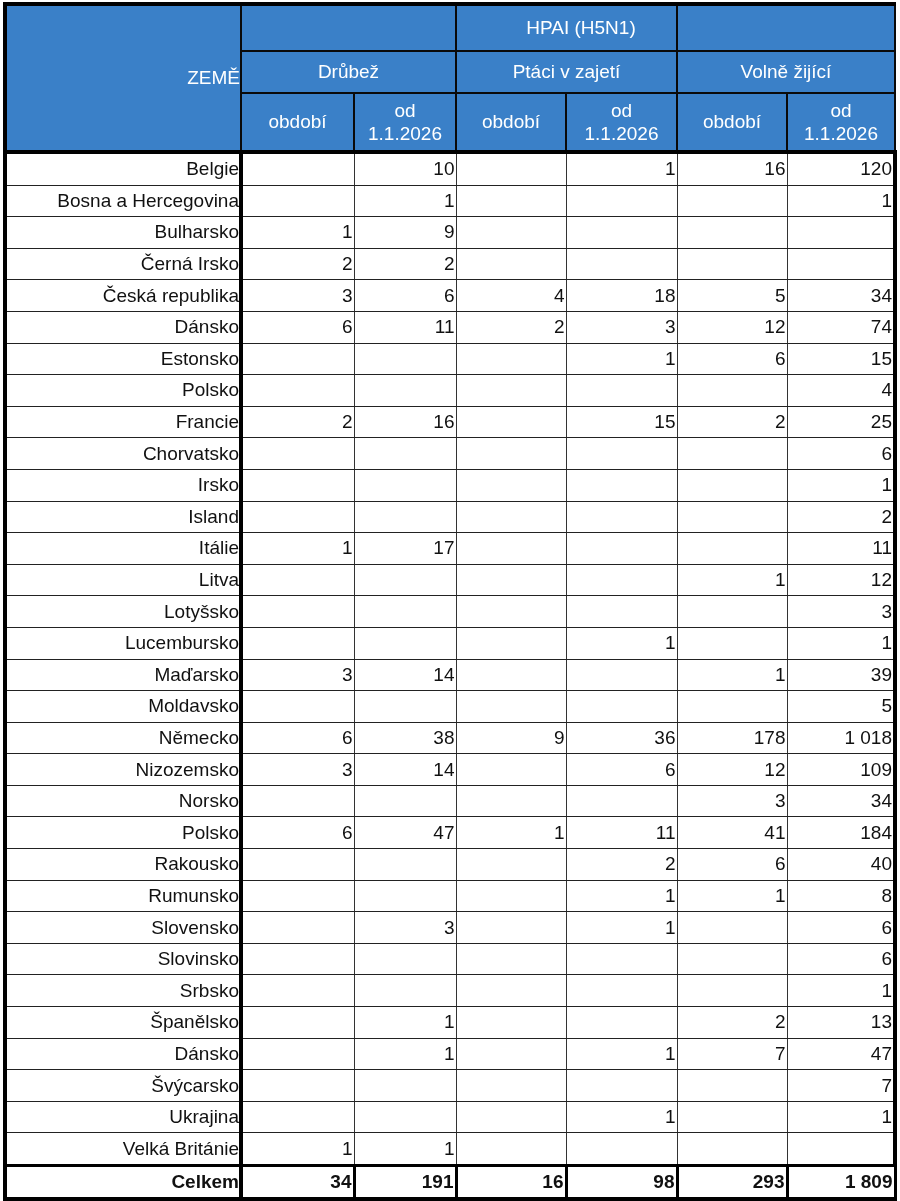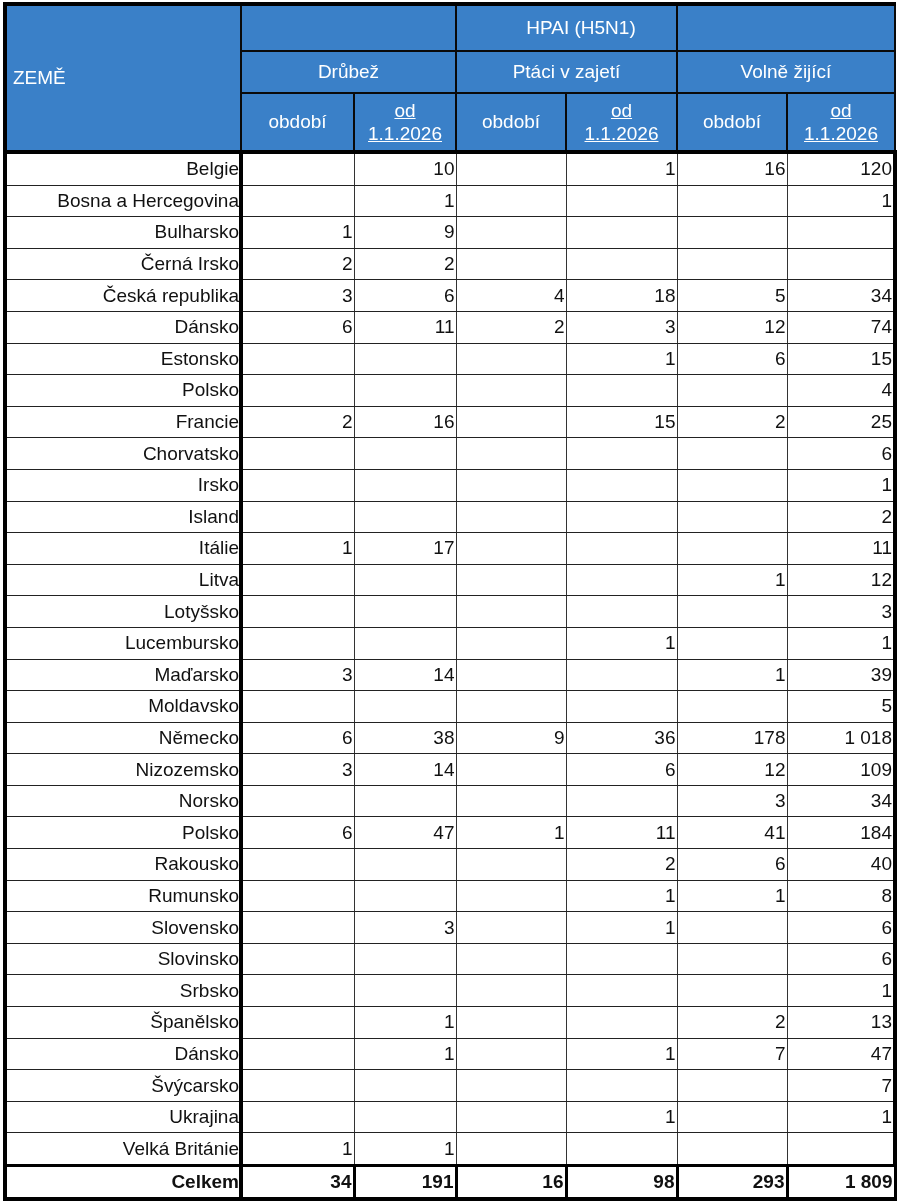--- a/index.html
+++ b/index.html
@@ -1,23 +1,23 @@
 <!DOCTYPE html>
 <html><head>
 <meta charset="utf-8">
 <style>
   html, body { margin: 0; padding: 0; background: #ffffff; }
   body { width: 900px; height: 1201px; overflow: hidden; font-family: "Liberation Sans", sans-serif; }
   .wrap { position: absolute; left: 3px; top: 2px; }
   table { border-collapse: collapse; table-layout: fixed; }
   td, th { padding: 0; }
   .hdr { background: #3a80c8; color: #ffffff; font-weight: normal; font-size: 19px; text-align: center; vertical-align: middle; border: 2px solid #0a0a0a; }
-  .hdr.zeme { text-align: left; padding-left: 6px; border-left: 4px solid #000; border-top: 4px solid #000; }
+  .hdr.zeme { text-align: right; padding-left: 6px; border-left: 4px solid #000; border-top: 4px solid #000; }
   .hdr.top { border-top: 4px solid #000; padding-left: 29px; }
-  .hdr.sub { line-height: 23px; text-decoration: underline; }
+  .hdr.sub { line-height: 23px; }
   tr.hr1 td { height: 44px; }
   tr.hr2 td { height: 40px; }
   tr.hr3 td { height: 56px; }
   tr.data td { height: 30.6px; font-size: 19px; color: #111; border-bottom: 1px solid #222; border-right: 1px solid #333; }
   td.country { text-align: right; padding-left: 6px; border-left: 4px solid #000 !important; border-right: 4px solid #000 !important; white-space: nowrap; }
   td.num { text-align: right; padding-right: 1px; }
   td.num.lastcol { border-right: 4px solid #000 !important; }
   tr.data.first td { border-top: 4px solid #000; }
   tr.total td { height: 30px; font-size: 19px; font-weight: bold; color: #111; border: 3px solid #000; border-bottom: 4px solid #000; }
   tr.total td.country { border-left: 4px solid #000; margin-top: 40px; }

